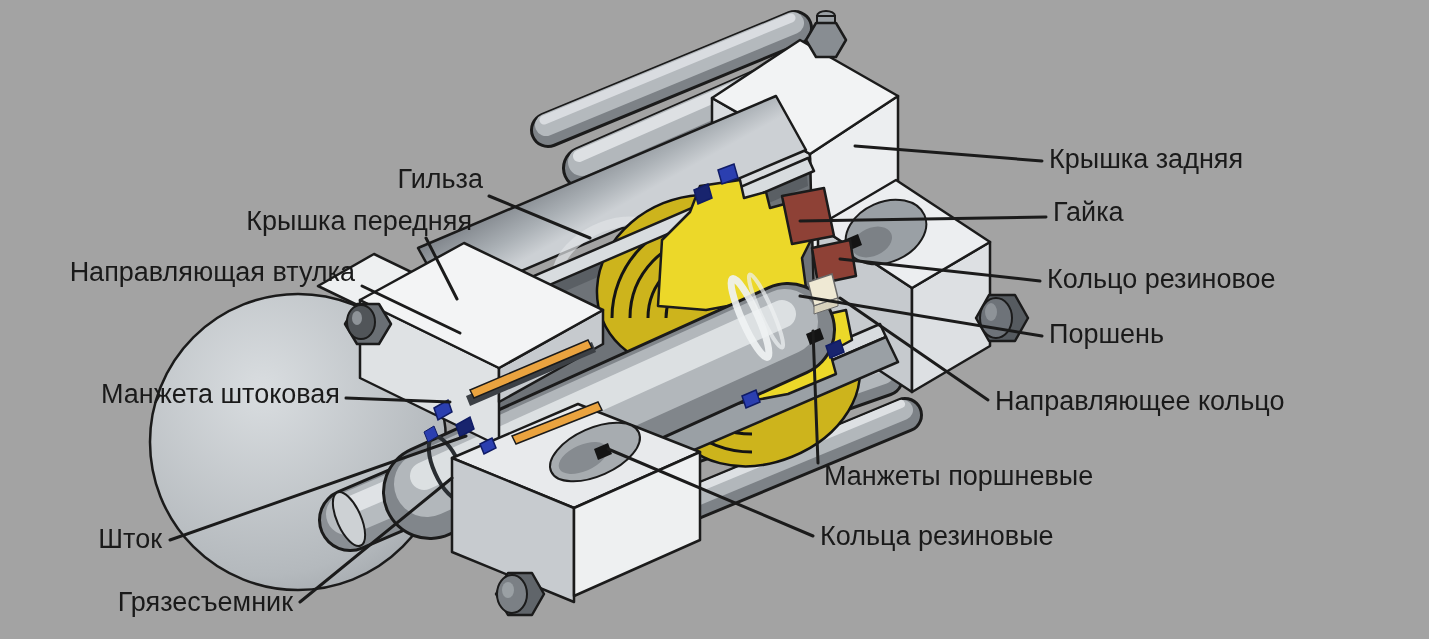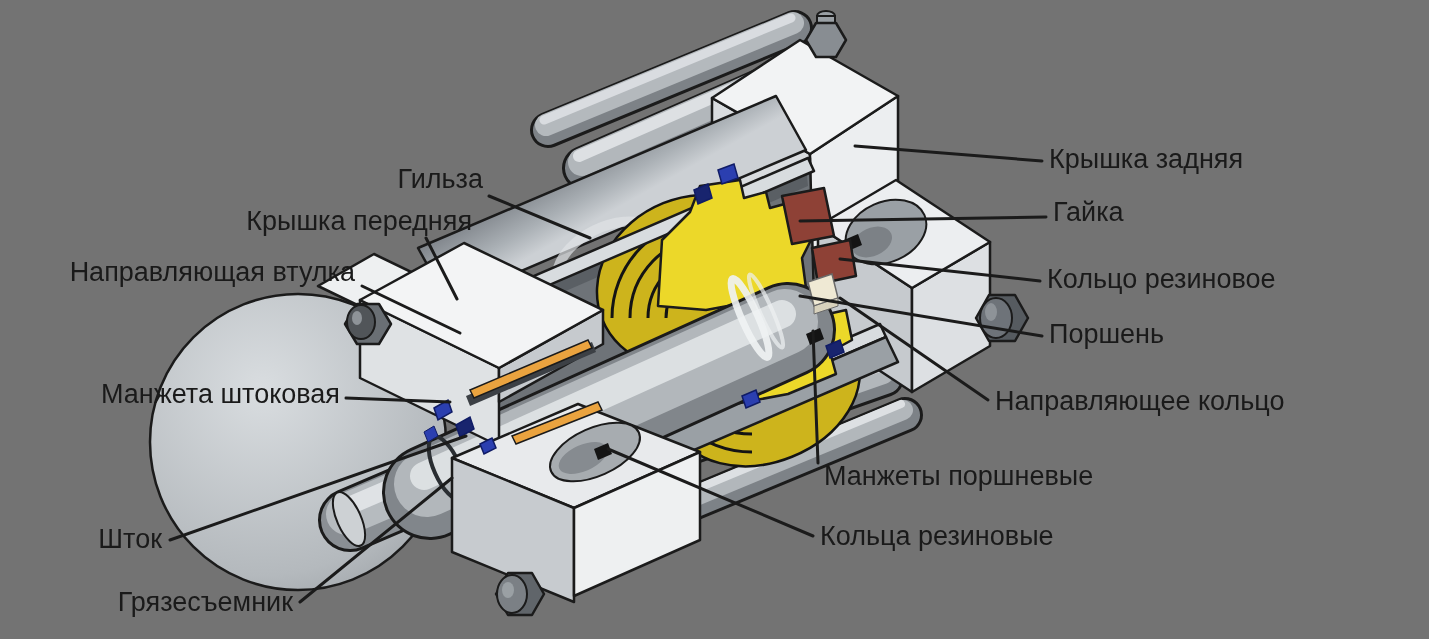--- a/index.html
+++ b/index.html
@@ -1,16 +1,16 @@
 <!DOCTYPE html>
 <html><head>
 <meta charset="utf-8">
 <style>
   html,body{margin:0;padding:0;background:#ffffff;}
-  .stage{position:relative;width:1429px;height:639px;background:#737373;overflow:hidden;
+  .stage{position:relative;width:1429px;height:639px;background:#a3a3a3;overflow:hidden;
          font-family:"Liberation Sans", sans-serif;}
   svg{position:absolute;left:0;top:0;}
   text.callout{font-family:"Liberation Sans", sans-serif;font-size:27px;fill:#1a1a1a;}
   .ln{stroke:#1b1b1b;stroke-width:3;stroke-linecap:round;fill:none;}
   .ol{stroke:#1b1b1b;stroke-width:2.5;stroke-linejoin:round;}
 </style>
 </head>
 <body>
 
 <div class="stage">

